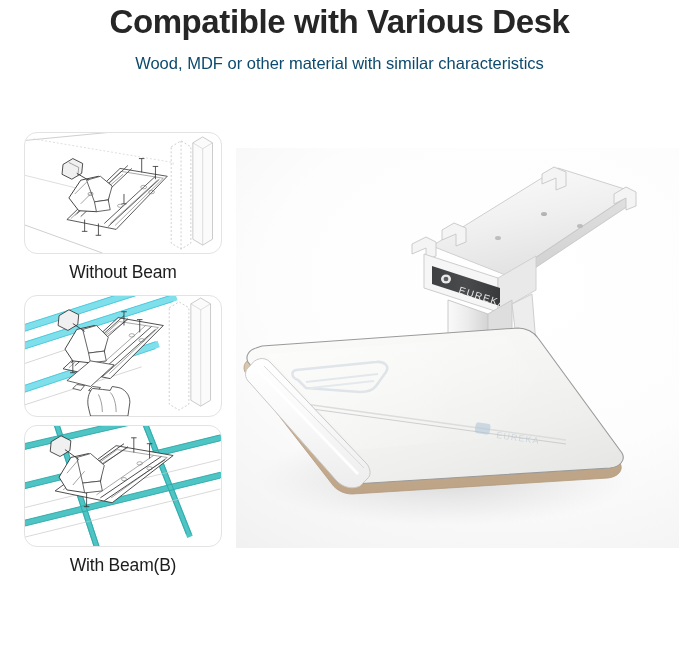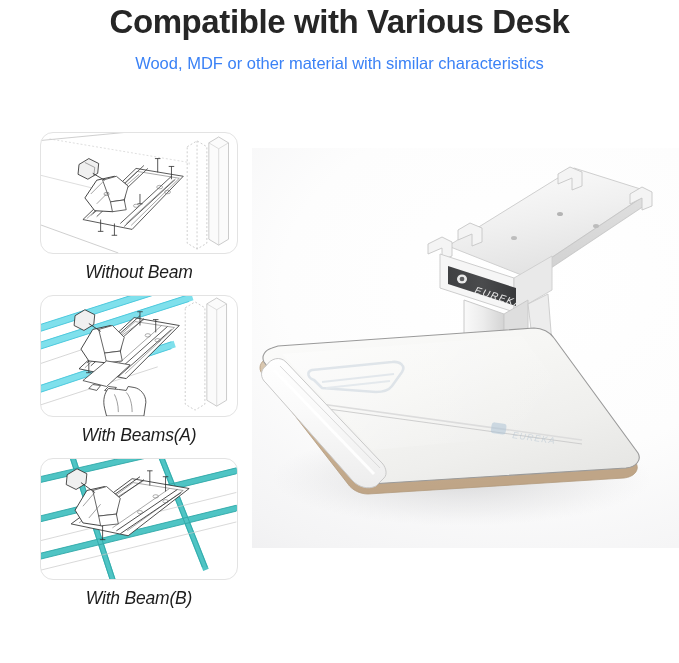--- a/index.html
+++ b/index.html
@@ -24,34 +24,33 @@
     letter-spacing: -0.4px;
     line-height: 40px;
     padding-top: 2px;
     white-space: nowrap;
   }
 
   .subtitle {
     text-align: center;
     font-size: 16.5px;
     font-weight: 400;
-    color: #3b82f6;
+    color: #0c4a6e;
     line-height: 27px;
     margin-top: 8px;
     white-space: nowrap;
   }
 
   
   .content {
     position: absolute;
     top: 128px;
-    left: 16px;
+    left: 0;
     width: 624px;
     height: 535px;
-    font-style: italic;
   }
 
   
   .panels {
     position: absolute;
     left: 24px;
     top: 4px;
     width: 208px;
   }
 
@@ -264,21 +263,20 @@
               <path d="M113.2 24 L118.8 24"></path>
             <path d="M48 66 L48 78"></path>
               <path d="M45.2 78 L50.8 78"></path>
           </g>
           <g fill="none" stroke="#6b6b6b" stroke-width="0.55">
             <ellipse cx="108" cy="40" rx="2.8" ry="1.7"></ellipse>
             <ellipse cx="118" cy="45" rx="2.8" ry="1.7"></ellipse>
           </g>
         </svg>
       </div>
-      <div class="panel-caption">With Beams(A)</div>
     </div>
 
     <div class="panel-block">
       <div class="panel">
         <svg class="panel-svg" viewBox="0 0 198 122">
 
           <g stroke="#4fc4c4" stroke-width="6" fill="none" stroke-linecap="square">
             <path d="M-6 22 L150 -14"></path>
             <path d="M-6 62 L198 12"></path>
             <path d="M-6 100 L198 50"></path>

